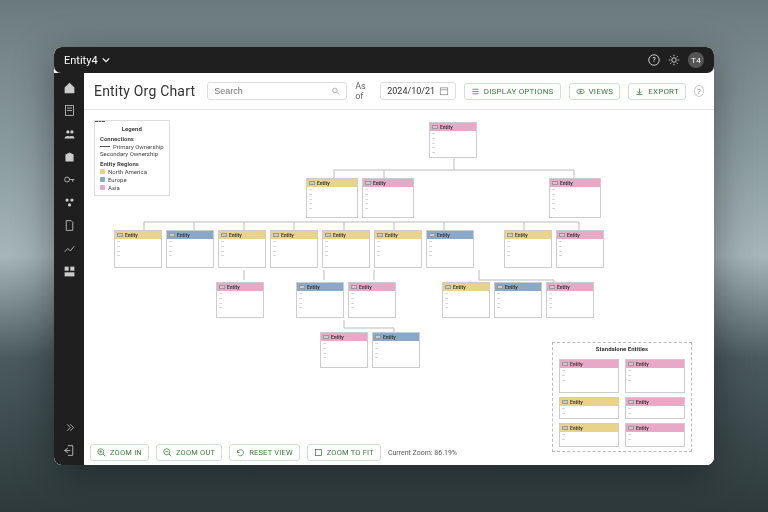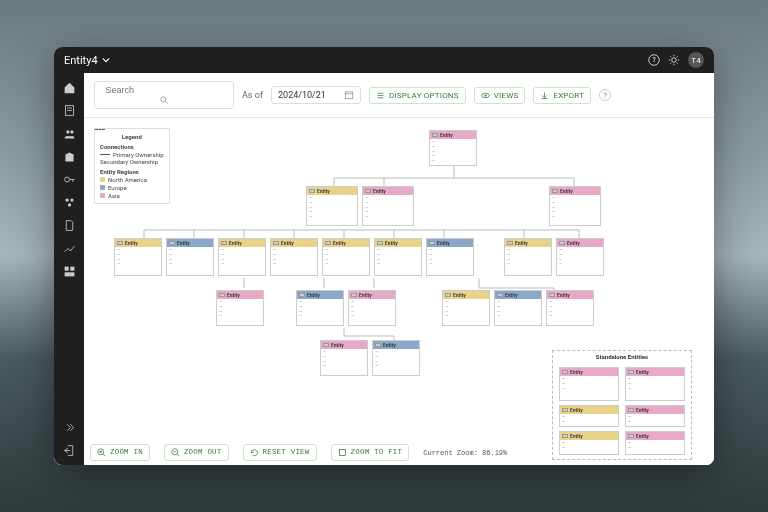--- a/index.html
+++ b/index.html
@@ -2,34 +2,34 @@
 <html><head>
 <meta charset="utf-8">
 <style>
   * { box-sizing: border-box; margin: 0; padding: 0; }
   html, body { width: 768px; height: 512px; overflow: hidden; font-family: -apple-system, BlinkMacSystemFont, "Segoe UI", Roboto, sans-serif; }
   body {
     background: linear-gradient(to bottom, #6b7a7e 0%, #8a9ba0 30%, #a5b5b8 50%, #4a5a5d 70%, #2e3a3c 100%);
     display: flex; align-items: center; justify-content: center;
   }
   .window { position: absolute; left: 54px; top: 47px; width: 660px; height: 418px; border-radius: 8px; overflow: hidden; box-shadow: 0 10px 40px rgba(0,0,0,.4); background: #fff; display: flex; flex-direction: column; }
-  .titlebar { background: #1f1f1f; color: #fff; height: 26px; display: flex; align-items: center; padding: 0 10px; font-size: 11px; }
+  .titlebar { background: #1f1f1f; color: #fff; height: 26px; display: flex; align-items: center; padding: 0 10px; font-size: 11px; border-radius: 7px; }
   .titlebar .title { display: flex; align-items: center; gap: 4px; }
   .titlebar .title svg { width: 8px; height: 8px; }
   .titlebar .right { margin-left: auto; display: flex; align-items: center; gap: 8px; }
   .titlebar .right svg { width: 12px; height: 12px; fill: #fff; }
   .avatar { width: 16px; height: 16px; border-radius: 50%; background: #555; color: #fff; font-size: 8px; display: flex; align-items: center; justify-content: center; }
   .body { display: flex; flex: 1; min-height: 0; background: #fff; }
   .sidebar { width: 30px; background: #1f1f1f; color: #ccc; display: flex; flex-direction: column; align-items: center; padding: 8px 0; gap: 10px; }
   .sidebar .spacer { flex: 1; }
   .sidebar svg { width: 13px; height: 13px; fill: #ccc; }
   .main { flex: 1; display: flex; flex-direction: column; min-width: 0; position: relative; }
   .toolbar { display: flex; align-items: center; gap: 8px; padding: 8px 10px; border-bottom: 1px solid #e5e5e5; }
   .pagetitle { font-size: 14px; font-weight: 400; color: #333; white-space: nowrap; margin-right: 4px; letter-spacing:.2px;}
-  .searchbox { display: flex; align-items: center; border: 1px solid #ddd; border-radius: 3px; padding: 3px 6px; width: 140px; flex-direction: column; }
+  .searchbox { display: flex; align-items: center; border: 1px solid #ddd; border-radius: 3px; padding: 3px 6px; width: 140px; }
   .searchbox input { border: none; outline: none; font-size: 9px; flex: 1; }
   .searchbox svg { width: 10px; height: 10px; fill: #777; }
   .asof { font-size: 9px; color: #666; }
   .datebox { display: flex; align-items: center; border: 1px solid #ddd; border-radius: 3px; padding: 3px 6px; width: 90px; }
   .datebox span { font-size: 9px; color: #333; flex:1;}
   .datebox svg { width: 10px; height: 10px; fill: #777; }
   .btn { display: flex; align-items: flex-start; gap: 4px; border: 1px solid #cde3cd; border-radius: 3px; padding: 3px 6px; font-size: 8px; color: #3a7a3a; text-transform: uppercase; letter-spacing: .2px; white-space: nowrap; }
   .btn svg { width: 9px; height: 9px; fill: #3a7a3a; }
   .helpcircle { width: 12px; height: 12px; border: 1px solid #ccc; border-radius: 50%; color: #888; font-size: 8px; display:flex;align-items:center;justify-content:center;}
   .canvas { flex: 1; position: relative; overflow: hidden; background: #fff; }
@@ -50,21 +50,21 @@
   .node .head.na { background:#e9d28a;}
   .node .head.eu { background:#8aa8c9;}
   .node .head.as { background:#e8a8c7;}
   .node .flag { width:6px; height:4px; background:#ccc; border:1px solid #999;}
   .node .content { padding:1px 2px; font-size:4px; line-height:1.2; color:#666;}
   .node .content div { white-space:nowrap; overflow:hidden;}
   
   .standalone { position:absolute; border:1px dashed #bbb; }
   .standalone .t { text-align:center; font-size:6px; font-weight:bold; padding:2px 0; color:#333;}
   
-  .footer { position:absolute; left:6px; bottom:4px; display:flex; align-items:center; gap:14px;font-family:Liberation Mono, monospace; }
+  .footer { position:absolute; left:6px; bottom:4px; display:flex; align-items:center; gap:7px; }
   .footer .btn { border-color:#cde3cd; font-size:7.5px; padding:3px 6px;}
   .footer .zoom { font-size:7px; color:#555;}
   
   .lines { position:absolute; left:0; top:0; width:100%; height:100%; pointer-events:none;}
   .lines line { stroke:#bbb; stroke-width:1;}
 </style>
 </head>
 <body>
 
 <div class="window">
@@ -133,20 +133,21 @@
           <path d="M5 4l4 4-4 4M9 4l4 4-4 4" fill="none" stroke="#ccc"></path>
         </svg>
       <svg viewBox="0 0 16 16">
           <path d="M6 2h6v12H6M2 8h7M6 5l-4 3 4 3" fill="none" stroke="#ccc"></path>
         </svg>
     </div>
 
     <div class="main">
 
       <div class="toolbar">
+        <div class="pagetitle">Entity Org Chart</div>
         <div class="searchbox">
           <input placeholder="Search" style="">
           <svg viewBox="0 0 16 16">
               <circle cx="7" cy="7" r="4" fill="none" stroke="#777"></circle>
               <line x1="10" y1="10" x2="14" y2="14" stroke="#777"></line>
             </svg>
         </div>
         <span class="asof">As of</span>
         <div class="datebox">
           <span>2024/10/21</span>

